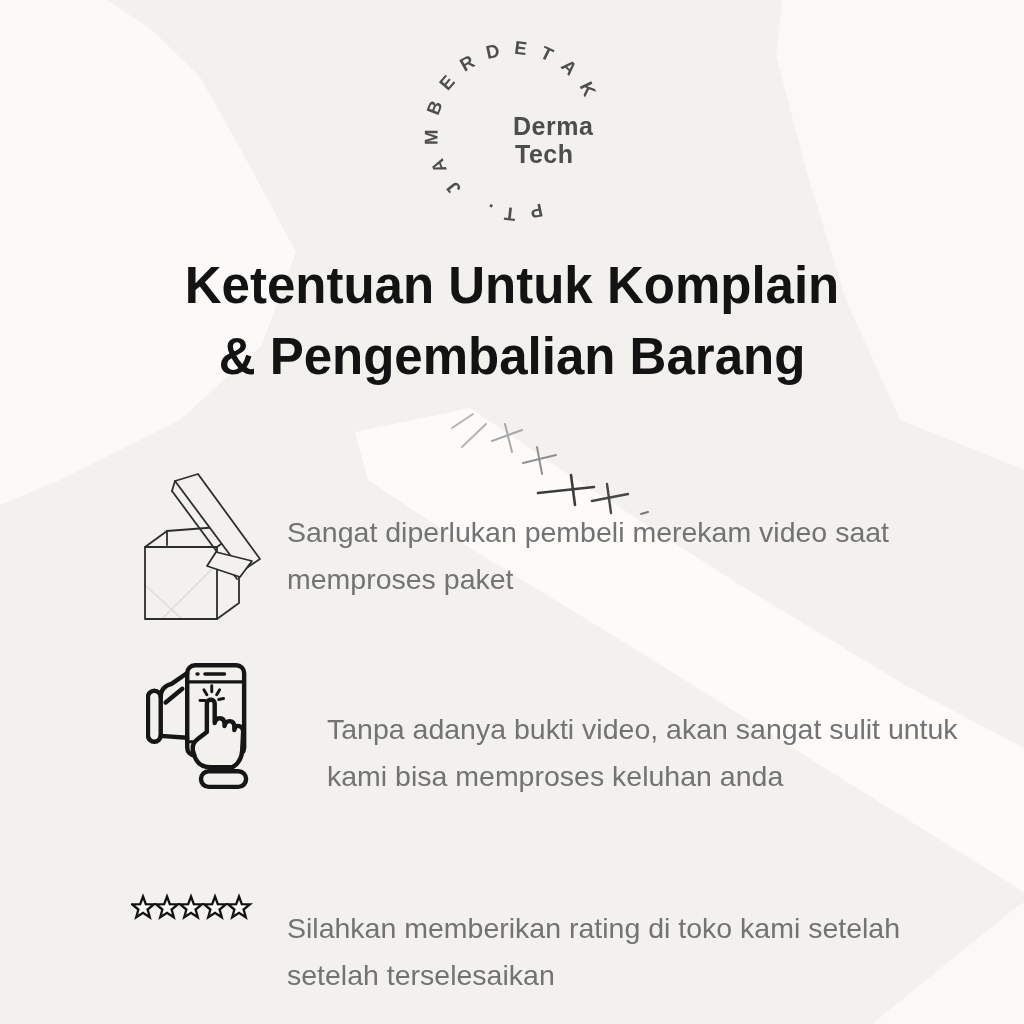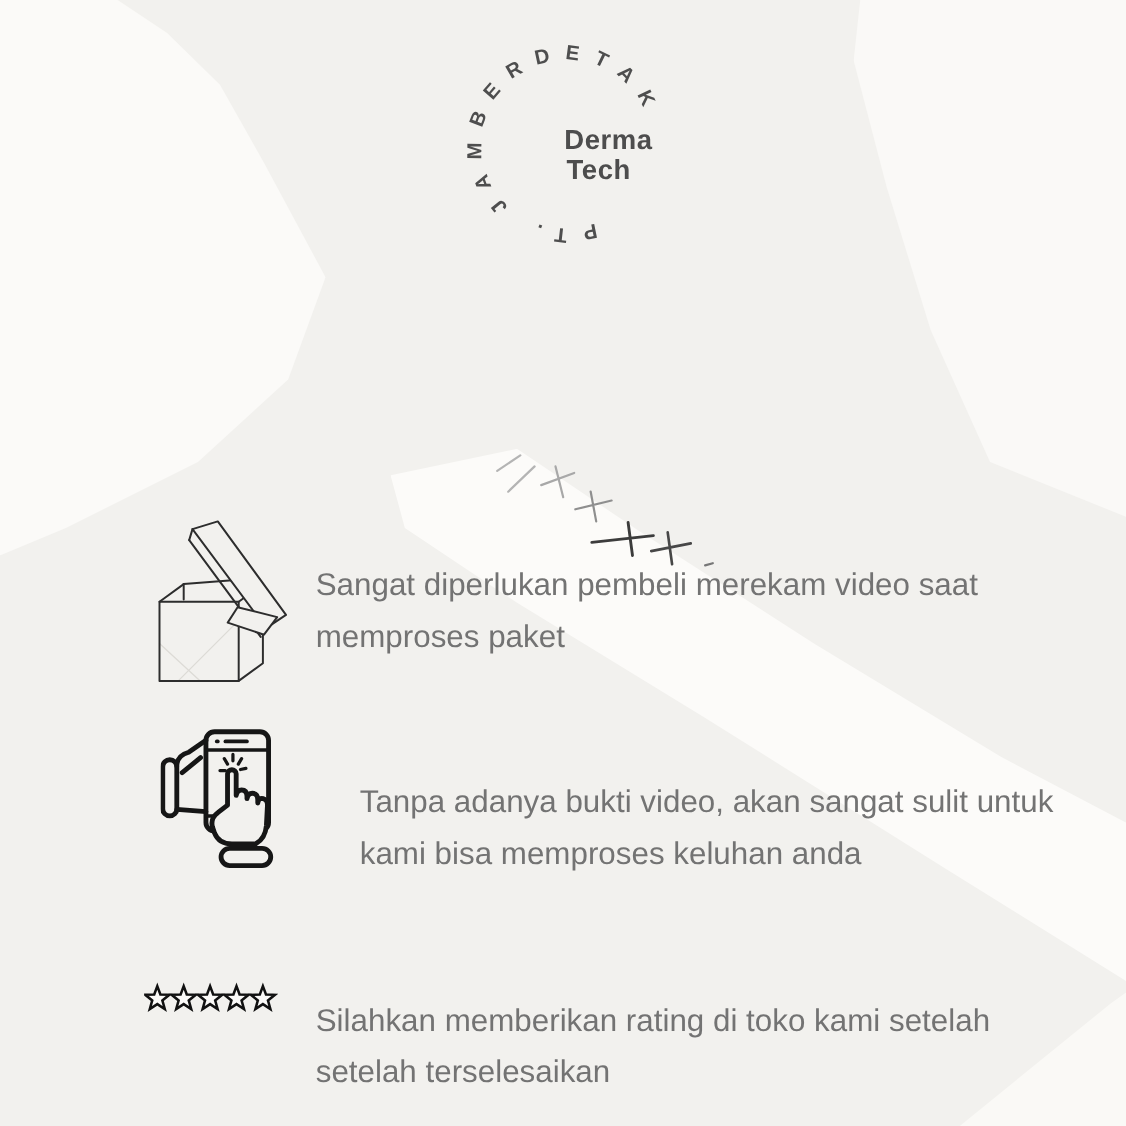--- a/index.html
+++ b/index.html
@@ -66,20 +66,22 @@
         <path id="arcPath" d="M148,188.4 A76,76 0 1 1 96,45.6 A76,76 0 1 1 148,188.4"></path>
       </defs>
       <text class="logo-arc">
         <textPath href="#arcPath" startOffset="0">PT. JAMBERDETAK</textPath>
       </text>
       <text class="logo-brand" x="120" y="121">Derma</text>
       <text class="logo-brand" x="122" y="149">Tech</text>
     </svg>
 
     <div class="heading">
+      <div>Ketentuan Untuk Komplain</div>
+      <div>&amp; Pengembalian Barang</div>
     </div>
 
     <svg class="icon-abs box-icon" width="122" height="158" viewBox="0 0 122 158" fill="none" stroke="#2d2d2d" stroke-width="1.8" stroke-linejoin="round" stroke-linecap="round">
       <path d="M20,152 L75,97" stroke="#dddbd6" stroke-width="1.2"></path>
       <path d="M3,118 L40,152" stroke="#dddbd6" stroke-width="1.2"></path>
       <rect x="3" y="80" width="72" height="72"></rect>
       <path d="M3,80 L25,64"></path>
       <path d="M25,64 L90,59"></path>
       <path d="M25,64 L25,78"></path>
       <path d="M75,80 L97,64 L97,136 L75,152"></path>

